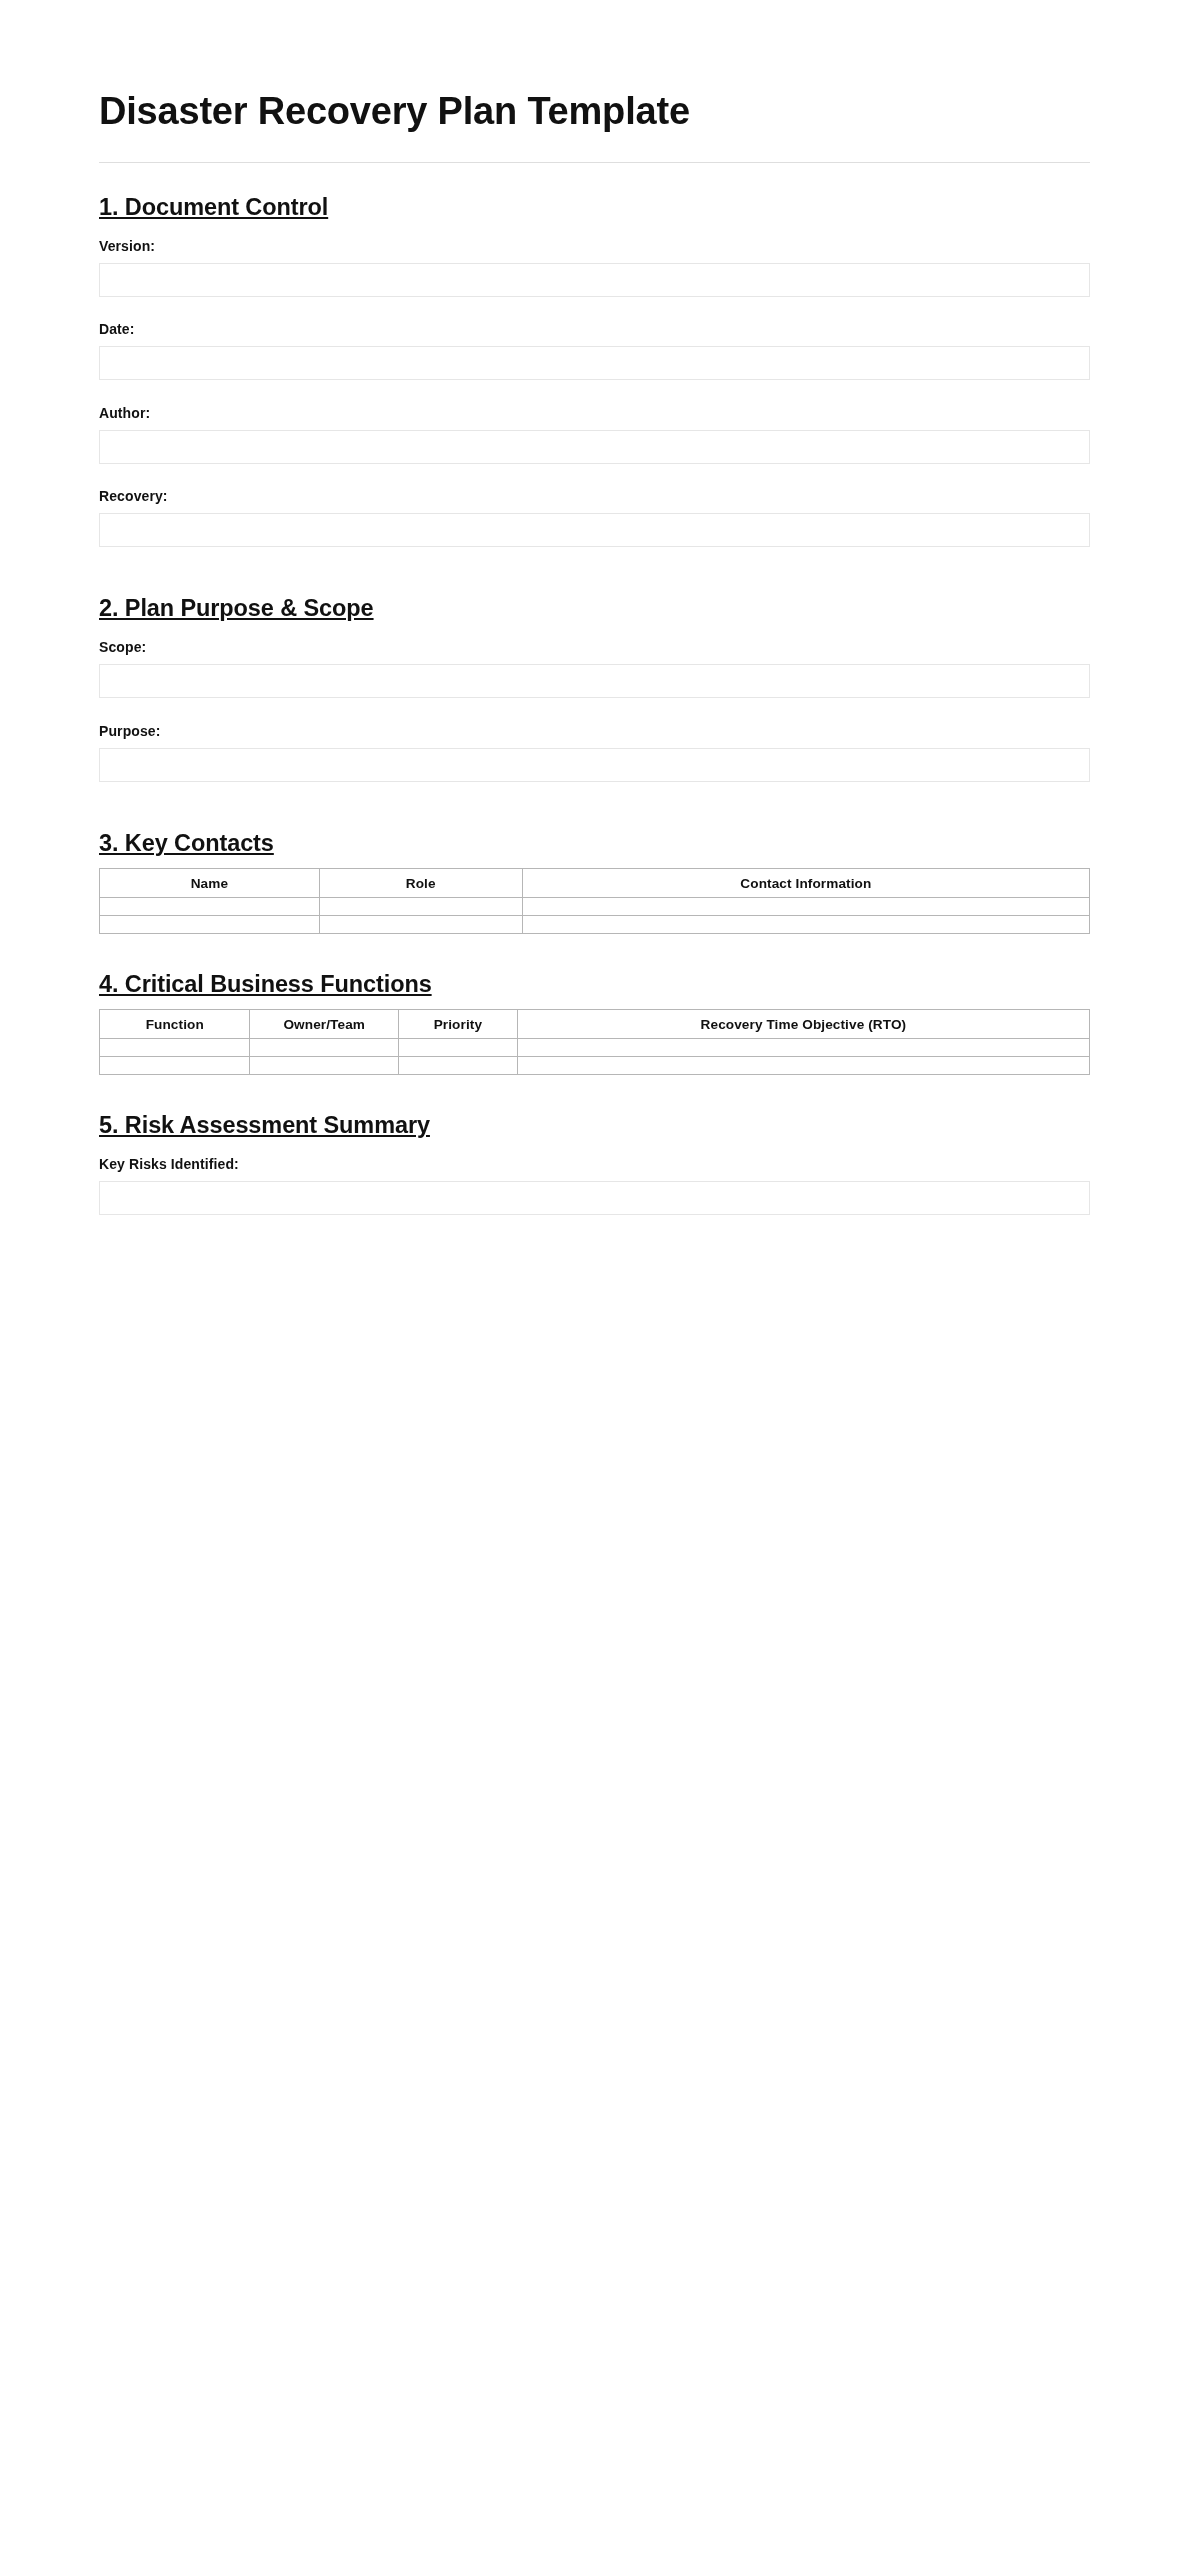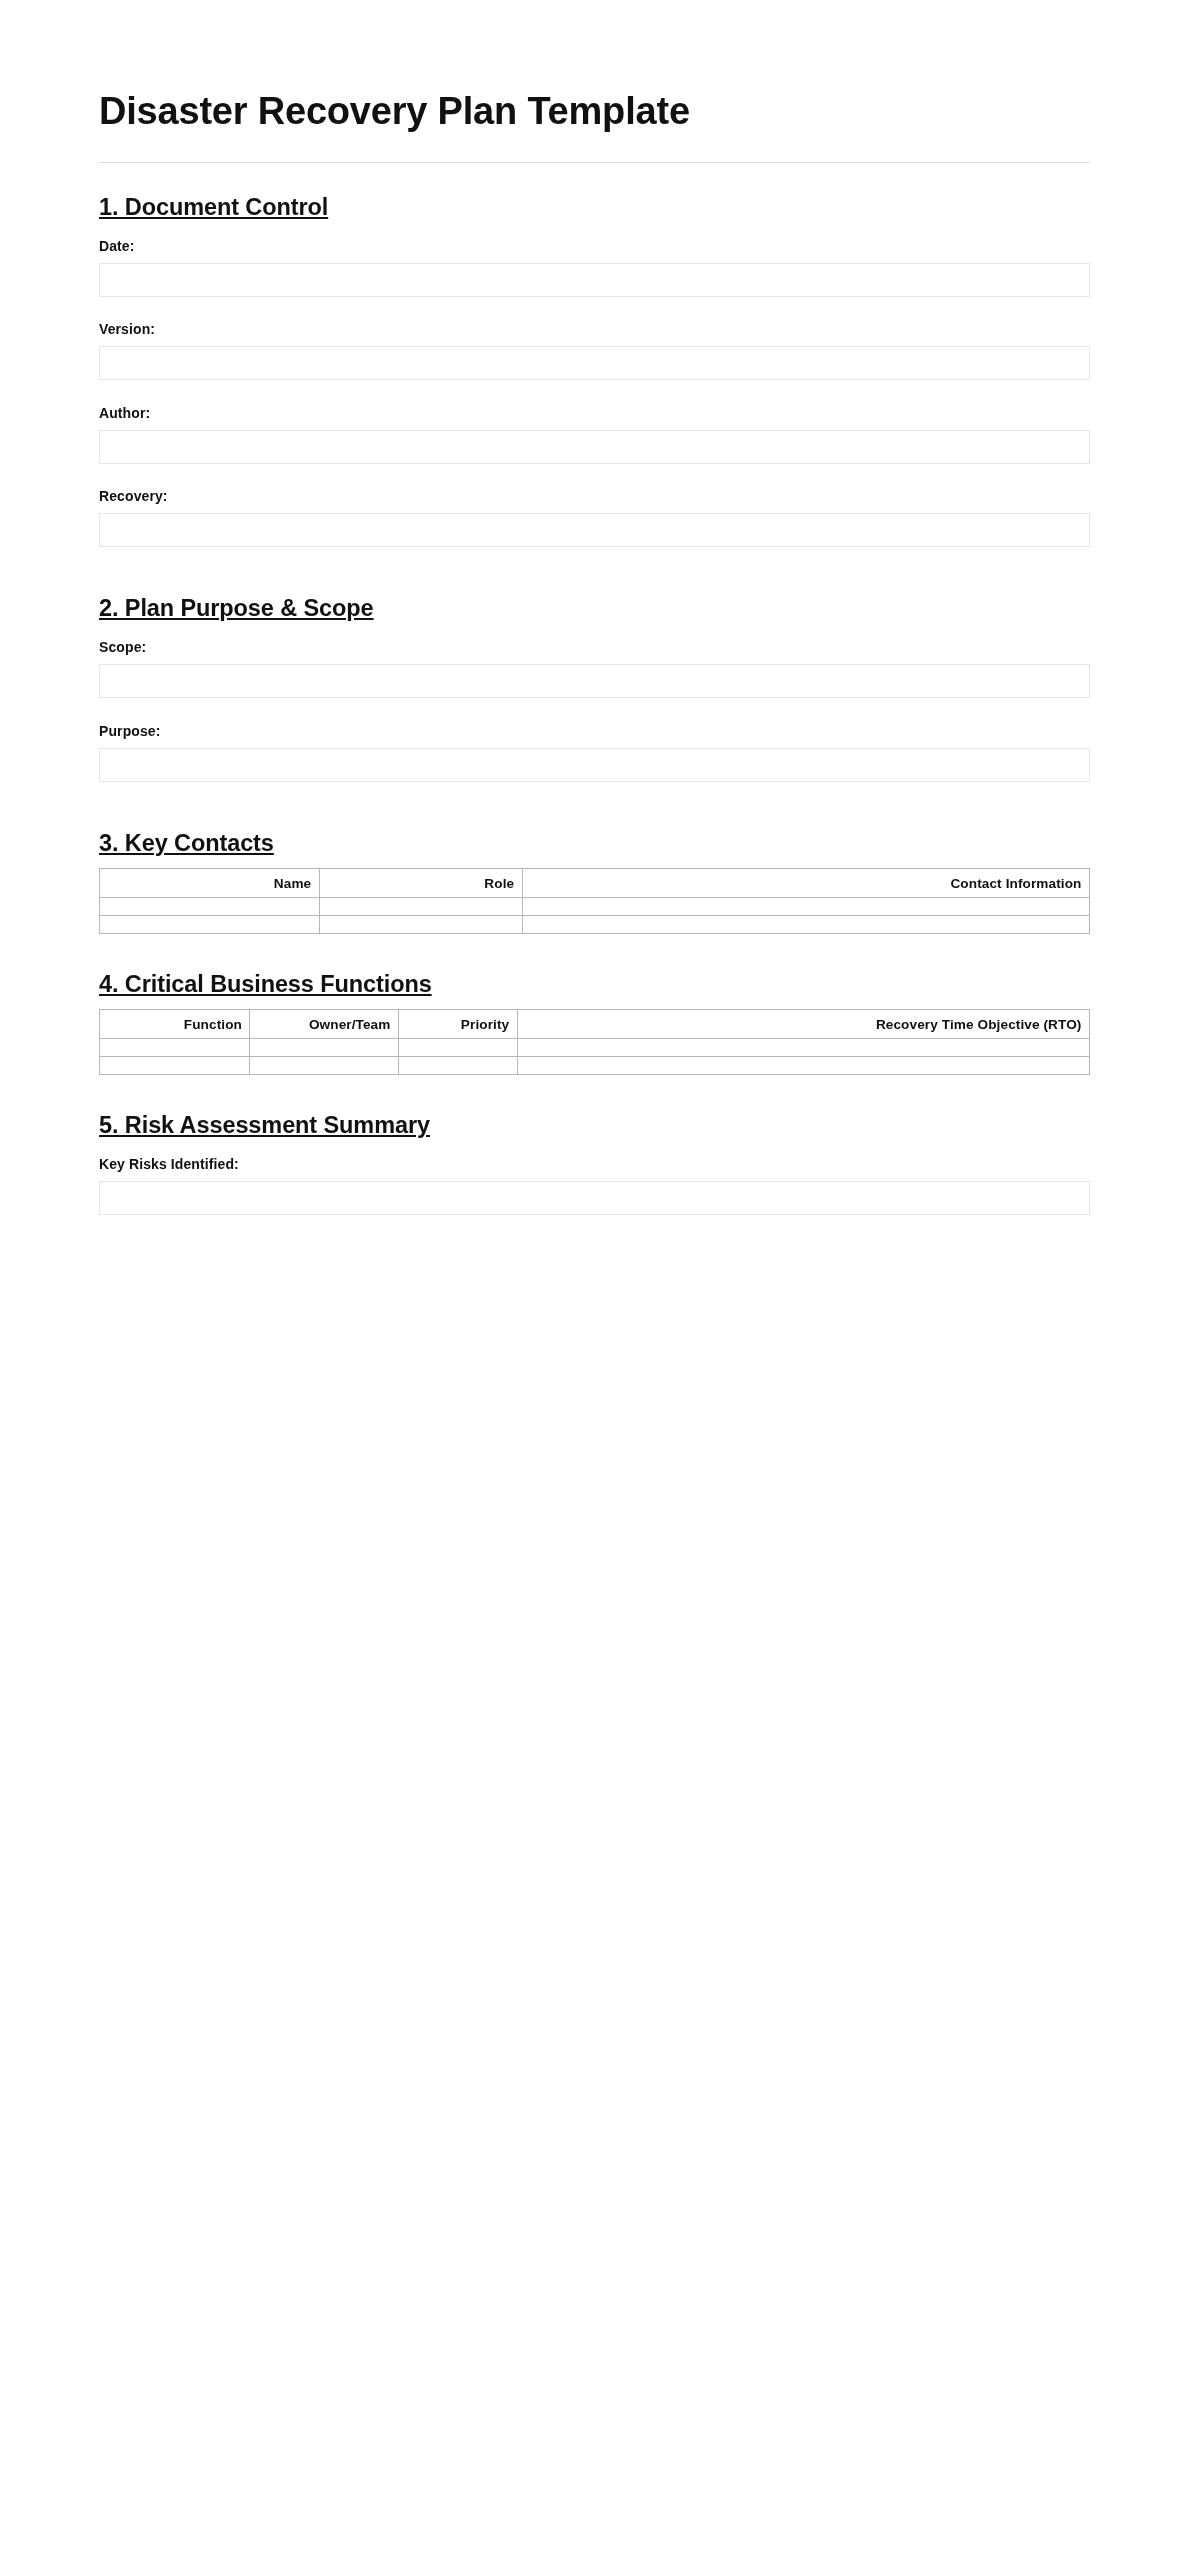--- a/index.html
+++ b/index.html
@@ -114,21 +114,21 @@
   }
   table.grid th,
   table.grid td {
     border: 0.9px solid #b6b6b6;
     padding: 0;
     background: #ffffff;
     vertical-align: middle;
   }
   table.grid th {
     height: 28px;
-    text-align: right;
+    text-align: center;
     font-size: 13.6px;
     font-weight: bold;
     font-stretch: condensed;
     color: #111111;
     padding: 0 7.5px;
     letter-spacing: 0.1px;
   }
   table.grid td {
     height: 17px;
     font-size: 13px;
@@ -154,26 +154,26 @@
   <div class="doc">
 
     <h1 class="doc-title">Disaster Recovery Plan Template</h1>
 
     <hr class="title-rule">
 
     <div class="section">
       <h2 class="section-title">1. Document Control</h2>
 
       <div class="field">
+        <label class="field-label">Version:</label>
+        <input class="field-input" type="text" value="" style="">
+      </div>
+
+      <div class="field">
         <label class="field-label">Date:</label>
-        <input class="field-input" type="text" value="" style="">
-      </div>
-
-      <div class="field">
-        <label class="field-label">Version:</label>
         <input class="field-input" type="text" value="" style="">
       </div>
 
       <div class="field">
         <label class="field-label">Author:</label>
         <input class="field-input" type="text" value="" style="">
       </div>
 
       <div class="field">
         <label class="field-label">Recovery:</label>

